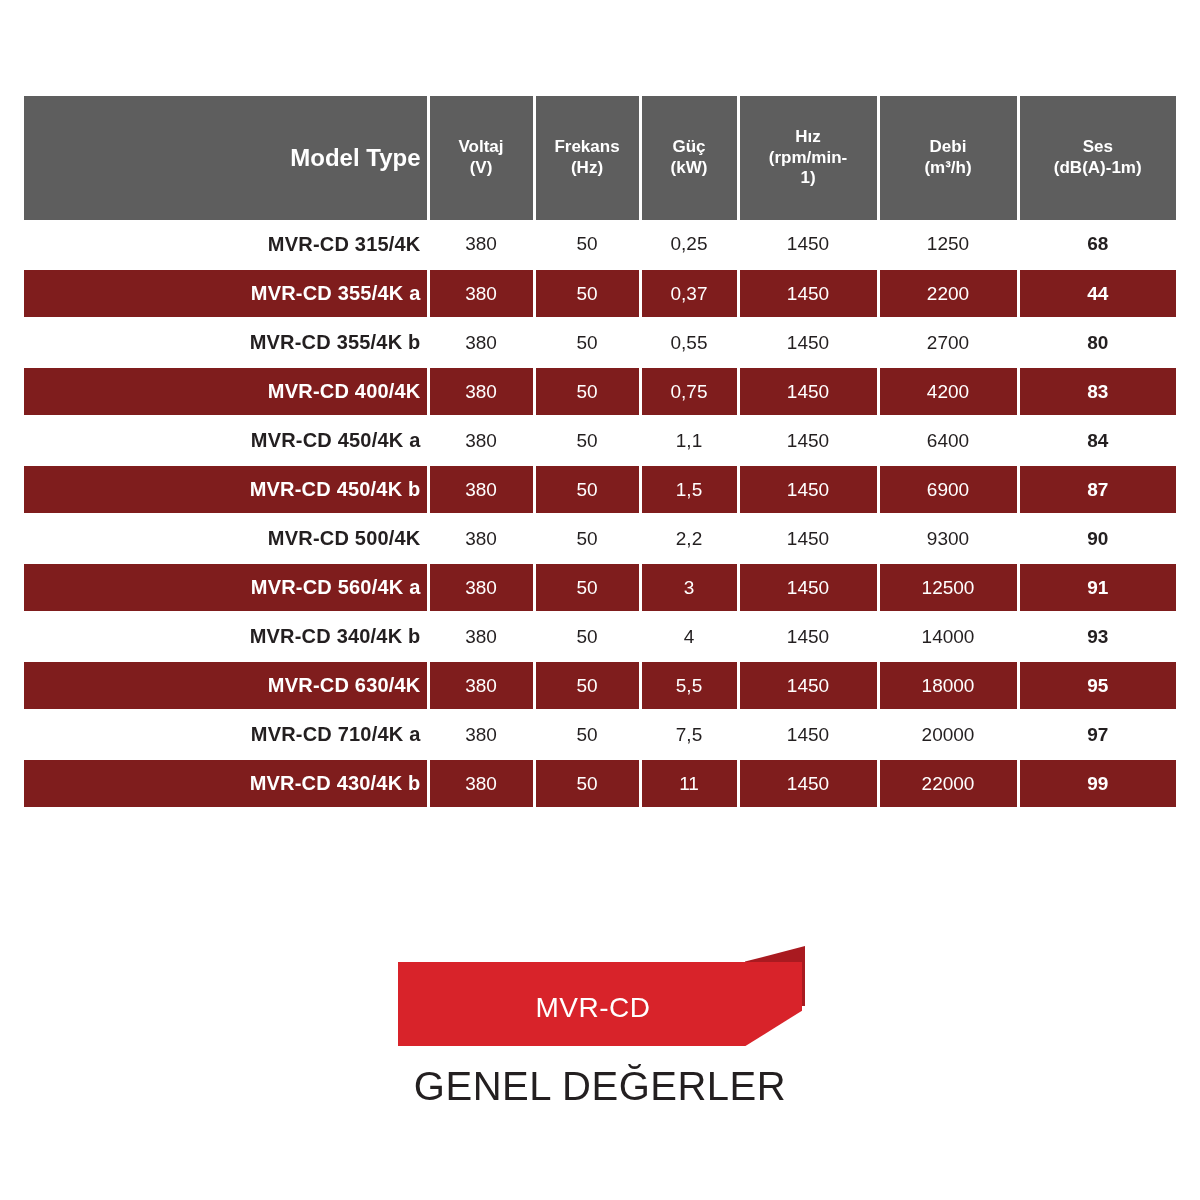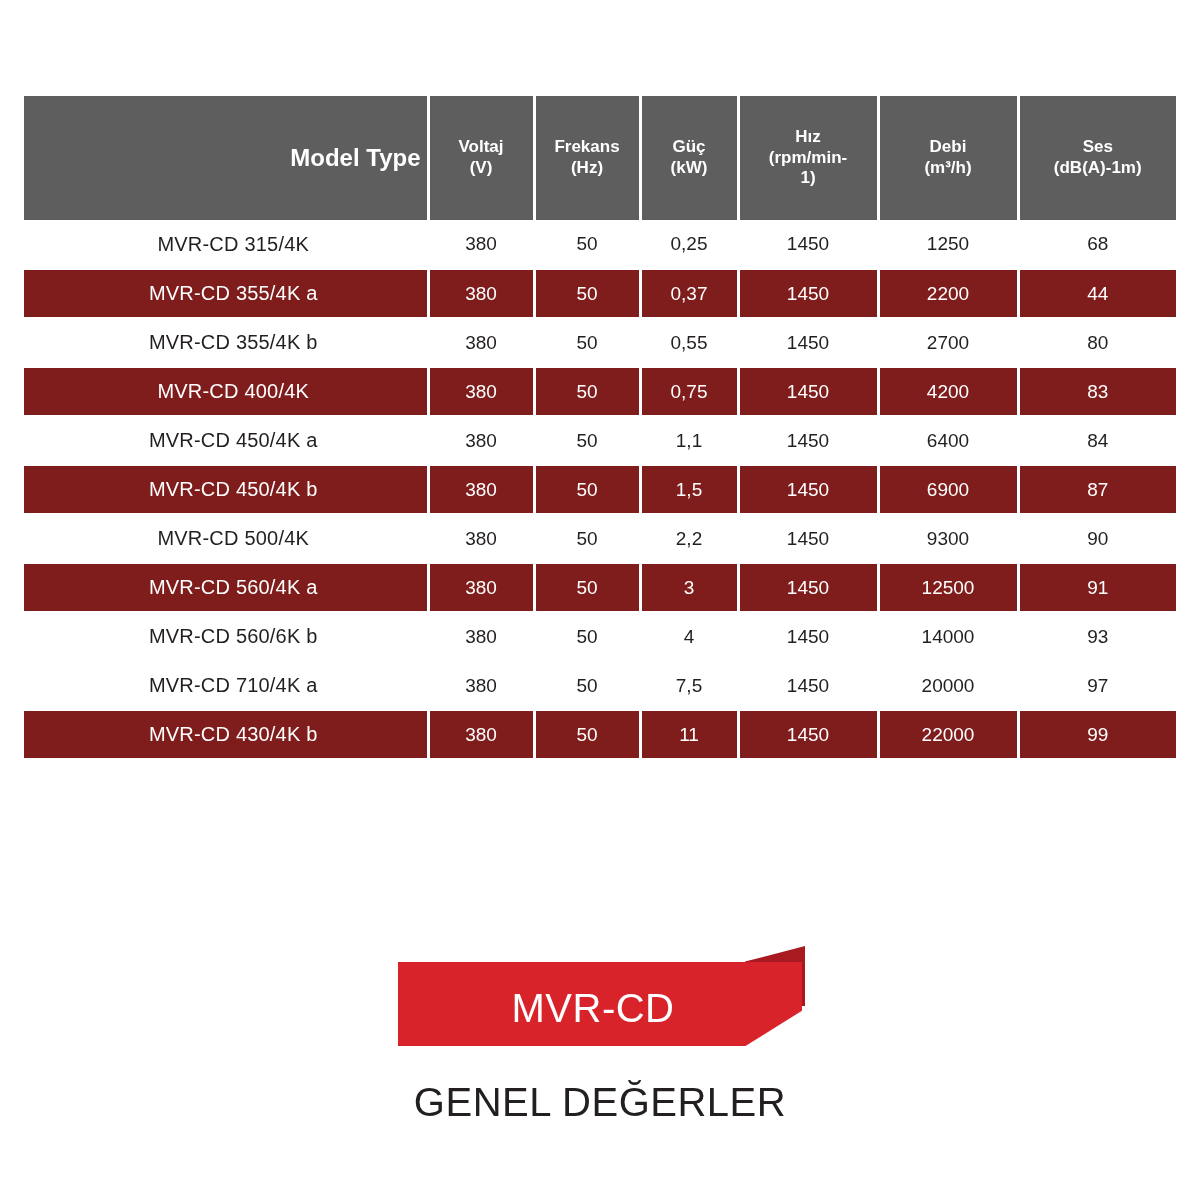--- a/index.html
+++ b/index.html
@@ -59,26 +59,27 @@
   table.spec tbody td {
     height: 49px;
     font-size: 19px;
     text-align: center;
     vertical-align: middle;
     border-right: 3px solid #ffffff;
     border-bottom: 2px solid #ffffff;
     padding: 2px 6px;
     color: #231f20;
   }
-  table.spec tbody td:last-child { border-right: none; }
+  table.spec tbody td:last-child { border-right: none; font-weight: bold; }
   table.spec tbody td.model {
-    text-align: center;
+    text-align: right;
     padding-left: 22px;
     font-size: 20px;
     letter-spacing: 0.2px;
+    font-weight: bold;
   }
   table.spec tbody tr.shaded td {
     background: #7f1d1d;
     color: #ffffff;
   }
   table.spec tbody tr.plain td {
     background: #ffffff;
     color: #231f20;
   }
 
@@ -119,26 +120,26 @@
   .ribbon-label {
     position: absolute;
     left: 0;
     top: 0;
     width: 404px;
     height: 92px;
     display: flex;
     align-items: center;
     justify-content: center;
     color: #ffffff;
-    font-size: 40px;
+    font-size: 28px;
     letter-spacing: 0.5px;
     padding-right: 14px;
   }
   .subtitle {
-    margin-top: 30px;
+    margin-top: 14px;
     font-size: 40px;
     color: #231f20;
     letter-spacing: 0.5px;
   }
 </style>
 </head>
 <body>
 
 <div class="page">
 
@@ -252,27 +253,36 @@
           <tr class="shaded">
             <td class="model">MVR-CD 560/4K a</td>
             <td>380</td>
             <td>50</td>
             <td>3</td>
             <td>1450</td>
             <td>12500</td>
             <td>91</td>
           </tr>
           <tr class="plain">
-            <td class="model">MVR-CD 560/6K b</td>
+            <td class="model">MVR-CD 340/4K b</td>
             <td>380</td>
             <td>50</td>
             <td>4</td>
             <td>1450</td>
             <td>14000</td>
             <td>93</td>
+          </tr>
+          <tr class="shaded">
+            <td class="model">MVR-CD 630/4K</td>
+            <td>380</td>
+            <td>50</td>
+            <td>5,5</td>
+            <td>1450</td>
+            <td>18000</td>
+            <td>95</td>
           </tr>
           <tr class="plain">
             <td class="model">MVR-CD 710/4K a</td>
             <td>380</td>
             <td>50</td>
             <td>7,5</td>
             <td>1450</td>
             <td>20000</td>
             <td>97</td>
           </tr>

